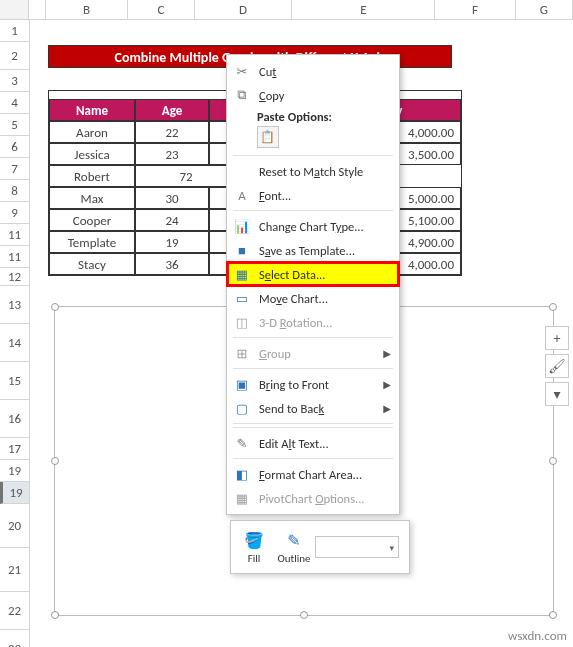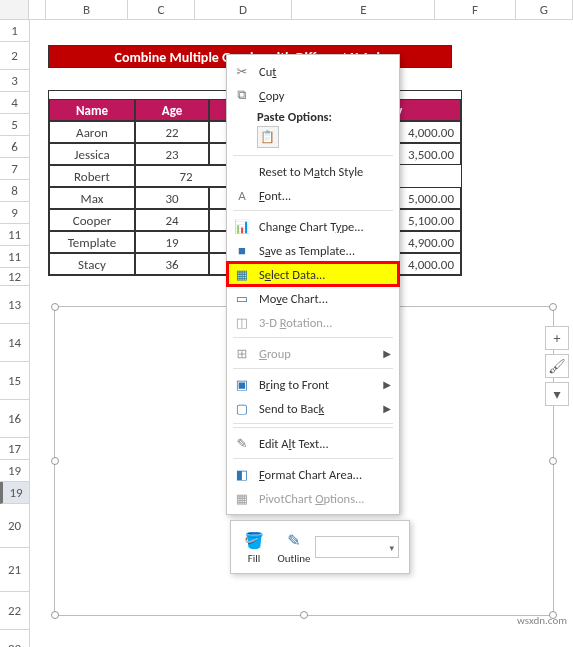--- a/index.html
+++ b/index.html
@@ -55,21 +55,21 @@
 .paste-hdr { font-weight:bold; font-size:12.5px; padding:2px 8px 0 30px; color:#303030; }
 .paste-row { display:flex; gap:4px; padding:2px 8px 4px 30px; }
 .paste-opt { width:22px; height:22px; border:1px solid #c6c6c6; background:#f5f5f5; display:flex; align-items:center; justify-content:center; font-size:12px; color:#777; }
 
 
 .mini-tb { position:absolute; left:230px; top:520px; width:180px; height:54px; background:#fff; border:1px solid #c6c6c6; box-shadow:2px 2px 6px rgba(0,0,0,.2); display:flex; align-items:center; padding:2px 4px; gap:2px; }
 .mini-btn { display:flex; flex-direction:column; align-items:center; justify-content:center; width:38px; height:48px; font-size:11px; color:#333; }
 .mini-btn .ic { width:22px; height:22px; display:flex; align-items:center; justify-content:center; font-size:16px; }
 .mini-combo { width:84px; height:22px; border:1px solid #c6c6c6; display:flex; align-items:center; justify-content:flex-end; padding-right:4px; font-size:9px; color:#666; }
 
-.watermark { position:absolute; right:6px; bottom:20px; font-size:11px; color:#888; }
+.watermark { position:absolute; right:6px; bottom:4px; font-size:13px; color:#888; }
 
 
 .ic-blue{color:#2e75b6;} .ic-gray{color:#7c7c7c;} .ic-red{color:#c00000}
 </style>
 </head>
 <body>
 
 <div class="sheet">
 
   <div class="hdr-row">

